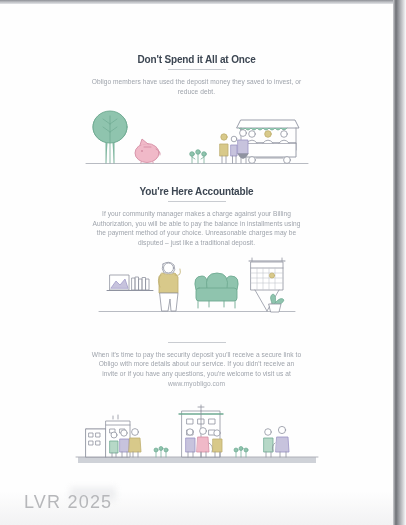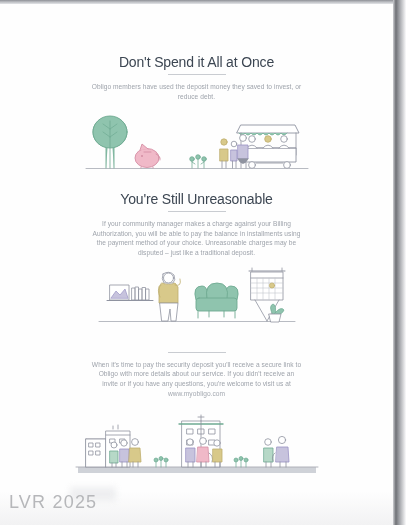--- a/index.html
+++ b/index.html
@@ -20,36 +20,36 @@
   }
   #page-sheet{
     position:absolute;left:0;top:4px;width:393px;height:521px;
     background:#fefefe;
   }
   #scan-bottom-shade{
     position:absolute;left:0;bottom:0;width:393px;height:34px;
     background:linear-gradient(0deg,#f2f2f3 0%,rgba(255,255,255,0) 100%);
   }
   #watermark{
-    position:absolute;left:9px;top:492px;
+    position:absolute;left:24px;top:492px;
     font-size:18px;letter-spacing:1.2px;
     color:#b6b7ba;font-family:"Liberation Sans", sans-serif;
     user-select:none;
   }
   #watermark-smudge{
     position:absolute;left:70px;top:487px;width:46px;height:14px;
     background:#e9eaec;filter:blur(3px);opacity:.75;
   }
 
   
   .content{position:absolute;left:0;top:4px;width:393px;}
   .section{width:100%;}
   .sec-head{
     text-align:center;
-    font-size:14px;font-weight:normal;
+    font-size:10px;font-weight:bold;
     color:#3c4652;
     letter-spacing:-0.15px;
   }
   .divider{
     width:58px;height:1px;background:#c9ccd1;
     margin:4px auto 0 auto;
   }
   .sec-body{
     text-align:center;
     font-size:6.6px;line-height:9.6px;
@@ -151,21 +151,21 @@
               <line x1="157" y1="52" x2="157" y2="57"></line>
               <line x1="162" y1="52" x2="162" y2="57"></line>
             </g>
           </g>
         </g>
       </svg>
     </div>
   </div>
 
   <div class="section" style="padding-top:18px;">
-    <div class="sec-head">You're Still Unreasonable</div>
+    <div class="sec-head">You're Here Accountable</div>
     <div class="divider"></div>
     <div class="sec-body">If your community manager makes a charge against your Billing Authorization, you will be able to pay the balance in installments using the payment method of your choice. Unreasonable charges may be disputed – just like a traditional deposit.</div>
 
     <div class="illus" style="width:200px;height:60px;margin-top:8px;">
       <svg viewBox="0 0 200 60" width="200" height="60">
         <g fill="none" stroke="#8f93a0" stroke-width="0.8" stroke-linecap="round" stroke-linejoin="round">
           <line x1="2" y1="55.5" x2="198" y2="55.5" stroke="#b0b3bb" stroke-width="0.9"></line>
 
           <rect x="13" y="19" width="19" height="15" fill="#ffffff"></rect>
           <path d="M14 32 l5 -7 l4 4 l5 -6 l3 9 z" fill="#c7c3dd" stroke="#9b93c4" stroke-width="0.7"></path>

